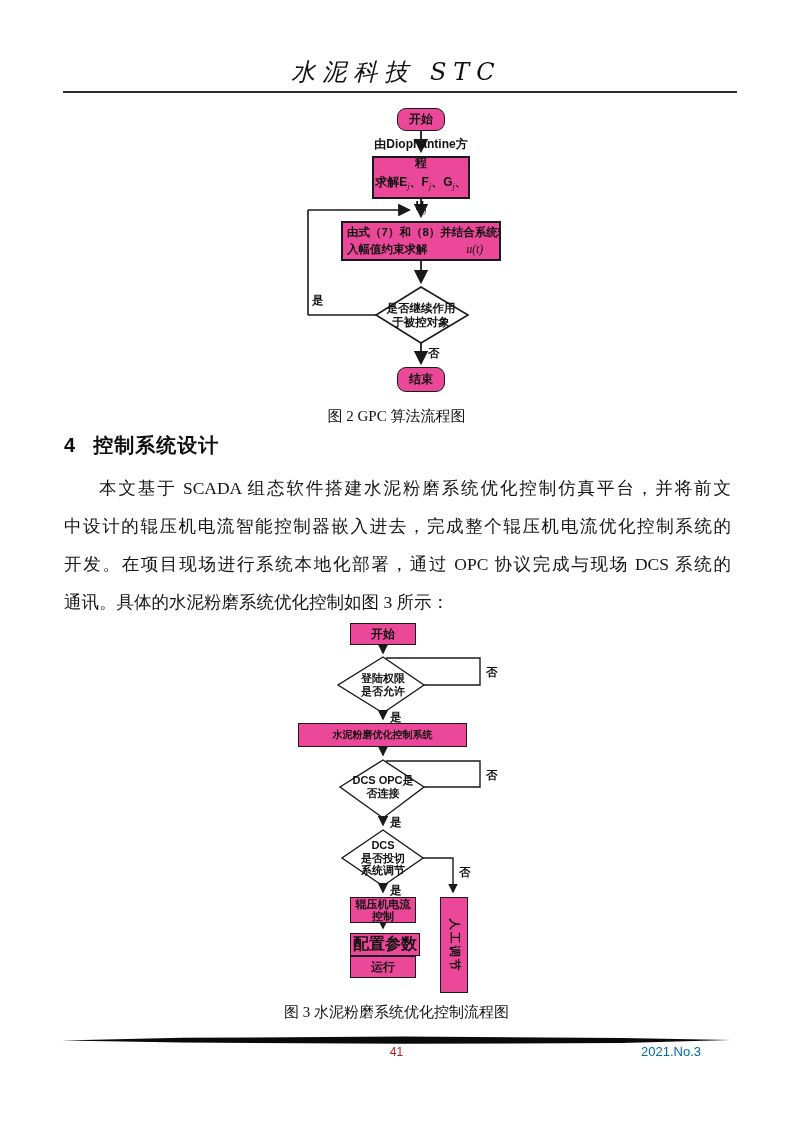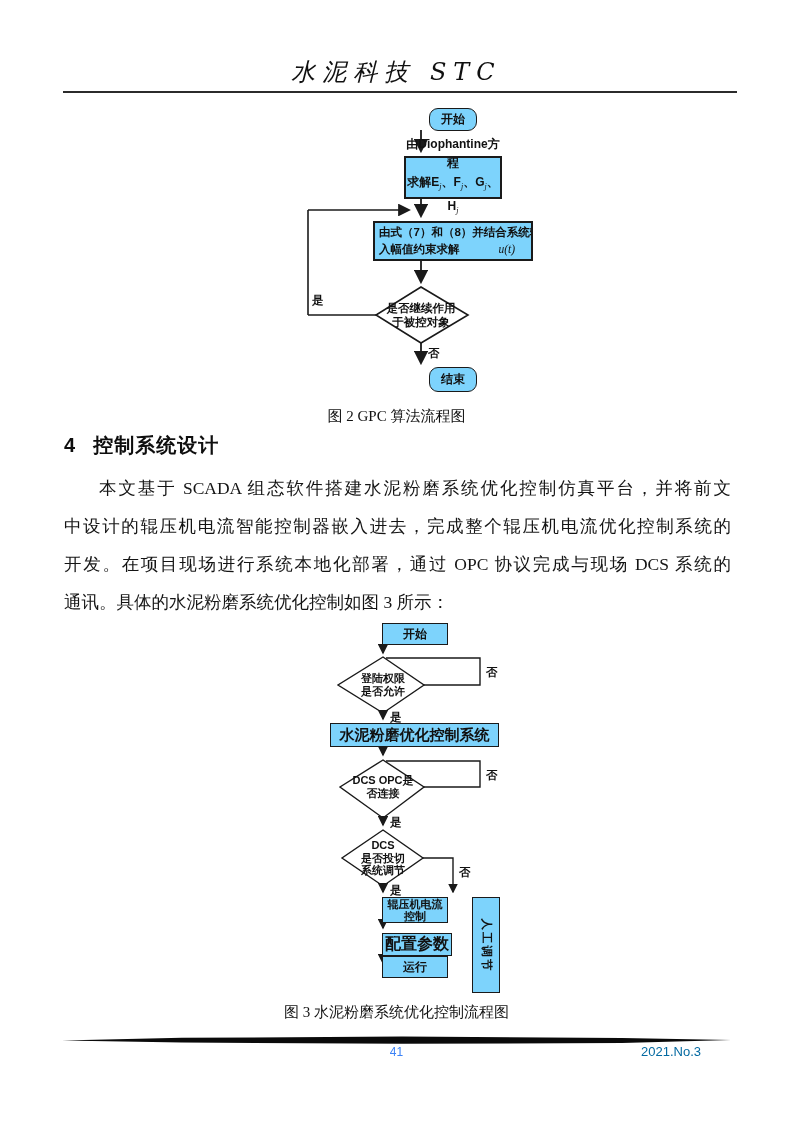--- a/index.html
+++ b/index.html
@@ -8,23 +8,23 @@
   
   .journal-title{position:absolute;top:56px;left:0;width:793px;text-align:center;
         font-family:"DejaVu Serif",serif;font-style:italic;font-weight:400;
         font-size:24px;letter-spacing:7px;color:#101010;}
   .header-rule{position:absolute;top:91px;left:63px;width:674px;height:2px;background:#2b2b2b;}
   
   .fig{position:absolute;left:0;width:793px;}
   .fig svg{position:absolute;left:0;top:0;}
   .fig svg line,.fig svg polyline{stroke:#1a1a1a;fill:none;}
   .fig svg polygon.diamond{fill:#ffffff;stroke:#1a1a1a;}
-  .node{position:absolute;box-sizing:border-box;background:#7dd3fc;border:1.6px solid #1a1a1a;
+  .node{position:absolute;box-sizing:border-box;background:#ec4899;border:1.6px solid #1a1a1a;
         display:flex;flex-direction:column;align-items:center;justify-content:center;
-        font-family:"Liberation Sans",sans-serif;font-weight:700;color:#111;text-align:center;margin-left:32px;}
+        font-family:"Liberation Sans",sans-serif;font-weight:700;color:#111;text-align:center;}
   .node.thick{border-width:2px;}
   .node.round{border-radius:9px;}
   .dtext,.lbl{position:absolute;font-family:"Liberation Sans",sans-serif;font-weight:700;
         color:#111;text-align:center;}
   .lbl{font-size:11.5px;}
   .serifvar{font-family:"Liberation Serif",serif;font-weight:400;}
   .ital{font-style:italic;padding-left:39px;}
   .caption{position:absolute;left:0;width:793px;text-align:center;font-size:15px;color:#111;}
   
   .section-heading{position:absolute;top:432px;left:64px;font-family:"Liberation Sans",sans-serif;
@@ -32,21 +32,21 @@
   .section-heading .num{margin-right:18px;letter-spacing:0;}
   .para{position:absolute;top:469px;left:64px;width:667px;font-size:17.5px;color:#141414;}
   .pline{height:38px;line-height:38px;text-align:justify;text-align-last:justify;}
   .pline.first{padding-left:35px;}
   .pline.last{text-align:left;text-align-last:left;}
   
   .vtext{transform:rotate(90deg);white-space:nowrap;font-size:11.5px;letter-spacing:2px;}
   
   .footer-rule{position:absolute;top:1036px;left:62px;}
   .footer-page{position:absolute;top:1045px;left:0;width:793px;text-align:center;
-        font-family:"Liberation Sans",sans-serif;font-size:12px;color:#3b82f6;}
+        font-family:"Liberation Sans",sans-serif;font-size:12px;color:#b91c1c;}
   .footer-issue{position:absolute;top:1044px;right:92px;font-family:"Liberation Sans",sans-serif;
         font-size:13px;color:#0369a1;}
 </style>
 </head>
 <body>
 
 <div class="page">
 
   <div class="journal-title">水泥科技 STC</div>
   <div class="header-rule"></div>
@@ -118,21 +118,21 @@
       <line x1="383" y1="303" x2="383" y2="308" stroke-width="1.5" marker-end="url(#m3)"></line>
       <line x1="383" y1="336" x2="383" y2="343" stroke-width="1.5" marker-end="url(#m3)"></line>
     </svg>
     <div class="node" style="left:350px;top:3px;width:66px;height:22px;font-size:12px;">开始</div>
     <div class="dtext" style="left:338px;top:52px;width:90px;font-size:11px;line-height:13px;">
       <div>登陆权限</div>
       <div>是否允许</div>
     </div>
     <div class="lbl" style="left:486px;top:45px;">否</div>
     <div class="lbl" style="left:390px;top:90px;">是</div>
-    <div class="node" style="left:298px;top:103px;width:169px;height:24px;font-size:15px;">水泥粉磨优化控制系统</div>
+    <div class="node" style="left:298px;top:103px;width:169px;height:24px;font-size:10px;">水泥粉磨优化控制系统</div>
     <div class="dtext" style="left:330px;top:154px;width:106px;font-size:11px;line-height:13px;">
       <div>DCS OPC是</div>
       <div>否连接</div>
     </div>
     <div class="lbl" style="left:486px;top:148px;">否</div>
     <div class="lbl" style="left:390px;top:195px;">是</div>
     <div class="dtext" style="left:333px;top:219px;width:100px;font-size:11px;line-height:12.5px;">
       <div>DCS</div>
       <div>是否投切</div>
       <div>系统调节</div>

